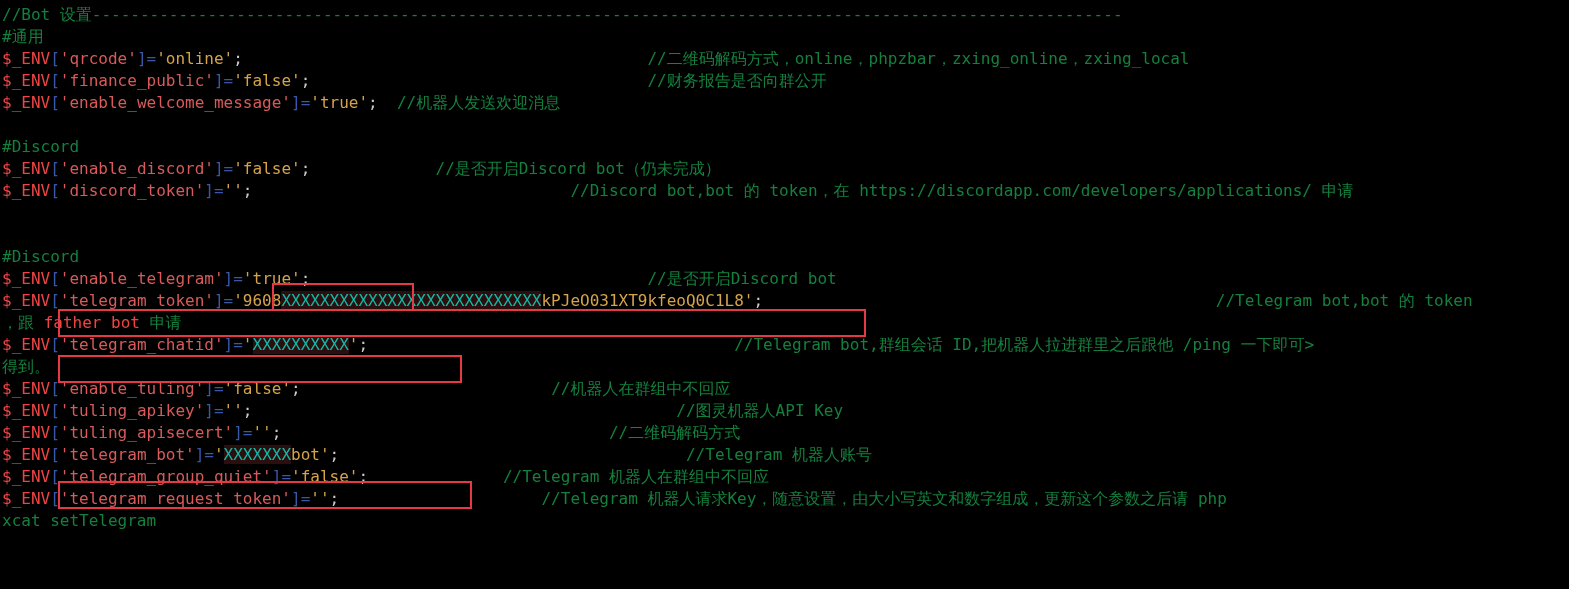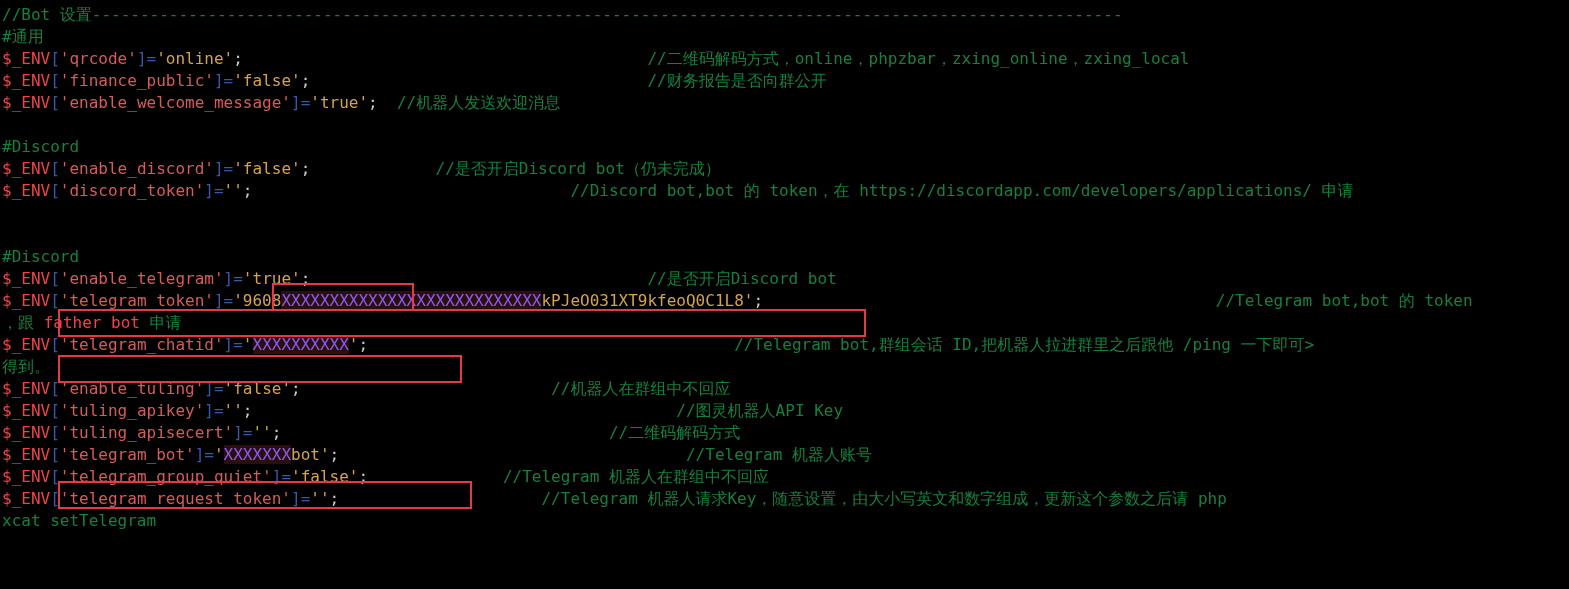--- a/index.html
+++ b/index.html
@@ -19,21 +19,21 @@
     background: #000;
     position: relative;
   }
   .c-comment { color: #15803d; }   
   .c-var     { color: #ef4444; }   
   .c-bracket { color: #3a58a8; }   
   .c-keystr  { color: #d85a5a; }   
   .c-assign  { color: #3a58a8; }   
   .c-valstr  { color: #d5a34a; text-align: center; }   
   .c-semi    { color: #ccc; }     
-  .c-redact  { background: #2b0f0f; color: #8b5cf6; } 
+  .c-redact  { background: #2b0f0f; color: #14b8a6; } 
   .hl-box {
     position: absolute;
     border: 2px solid #e63946;
     pointer-events: none;
   }
 </style>
 </head>
 <body>
 
 <pre><span class="c-comment">//Bot 设置-----------------------------------------------------------------------------------------------------------</span>

